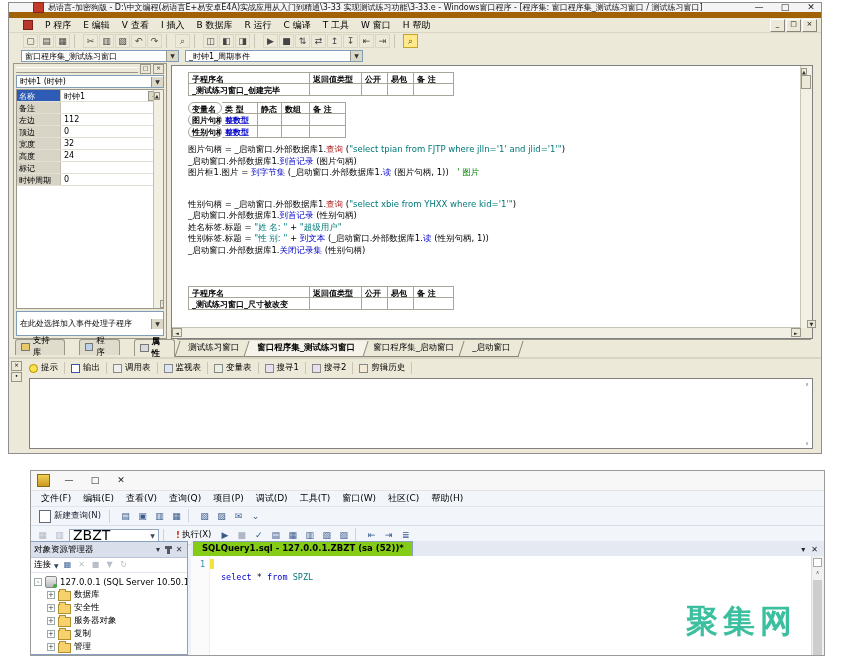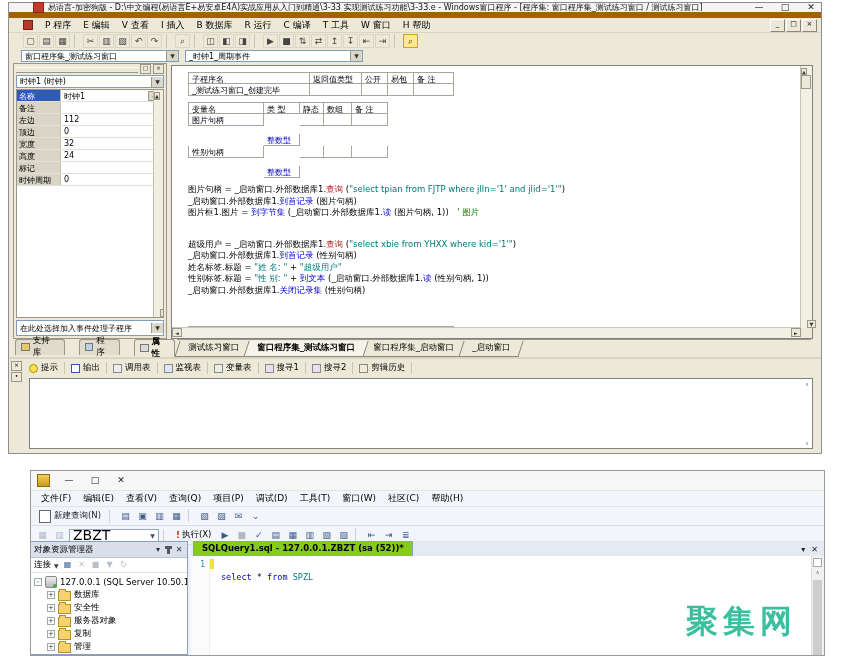--- a/index.html
+++ b/index.html
@@ -58,55 +58,55 @@
       box-sizing:border-box;white-space:nowrap;overflow:hidden;}
   .pk.sel{background:#2e5bb5;color:#fff;}
   .pv{flex:1;background:#fff;padding:1px 0 0 3px;position:relative;white-space:nowrap;overflow:hidden;}
   .dots-btn{position:absolute;right:1px;top:1px;width:12px;height:8px;background:#dcd8c8;
             border:1px solid #9a968a;font-size:6px;line-height:6px;text-align:center;}
   .pgrid-scroll{position:absolute;right:0;top:0;bottom:0;width:9px;background:#f1eee2;
                 border-left:1px solid #c2beae;}
   .sc-arrow{width:9px;height:8px;background:#ece9d8;border:1px solid #9a968a;font-size:5px;
             line-height:7px;text-align:center;color:#333;box-sizing:border-box;}
   .sc-arrow.bot{position:absolute;bottom:0;}
-  .pp-eventcombo{margin:2px 2px 2px 2px;height:16px;}
+  .pp-eventcombo{margin:2px 2px 2px 2px;height:25px;}
   .pp-eventcombo .cv{font-size:8px;}
 
   
   .left-tabs{position:absolute;left:4px;top:336px;width:160px;height:17px;display:flex;gap:14px;padding-left:2px;}
   .ltab{display:flex;align-items:center;gap:3px;padding:1px 6px 2px 5px;border:1px solid #9a968a;border-bottom:none;
         border-radius:3px 3px 0 0;background:#e0dccb;font-size:8.5px;height:12px;}
   .ltab.active{background:#ece9d8;font-weight:bold;height:13px;}
   .ltab-ic{width:9px;height:8px;border:1px solid #777;box-sizing:border-box;}
   .ic-lib{background:#e8c86a;} .ic-prog{background:#bcd0ea;} .ic-prop{background:#d9d9d9;}
 
   
   .code-area{position:absolute;left:162px;top:2px;width:642px;height:274px;background:#fff;
              border:1px solid #808080;box-sizing:border-box;}
   .code-content{position:absolute;left:0;top:0;right:11px;bottom:11px;overflow:hidden;padding:6px 0 0 16px;}
   .vscroll{position:absolute;right:0;top:0;bottom:10px;width:11px;background:#f2efe4;border-left:1px solid #c9c5b4;}
   .vthumb{position:absolute;left:0;top:9px;width:10px;height:14px;background:#ece9d8;border:1px solid #9a968a;box-sizing:border-box;}
   .hscroll{position:absolute;left:0;bottom:0;right:11px;height:10px;background:#f2efe4;border-top:1px solid #c9c5b4;display:flex;justify-content:space-between;}
   .h-arrow{width:10px;height:9px;background:#ece9d8;border:1px solid #9a968a;font-size:5px;line-height:8px;text-align:center;color:#333;box-sizing:border-box;}
   .corner{position:absolute;right:0;bottom:0;width:11px;height:10px;background:#ece9d8;}
 
-  .etable{margin-bottom:6px;}
+  .etable{margin-bottom:6px;font-weight:bold;}
   .etable .thead,.etable .trow{display:flex;}
   .tcell{border:1px solid #a9a59a;border-left:none;border-top:none;height:12px;box-sizing:border-box;
          padding:1px 0 0 3px;font-size:8px;white-space:nowrap;overflow:hidden;background:#fff;}
   .thead .tcell{background:#fff;}
   .etable .thead .tcell:first-child,.etable .trow .tcell:first-child{border-left:1px solid #a9a59a;}
   .etable .thead .tcell{border-top:1px solid #a9a59a;}
   .sub-table .tcell:nth-child(1){width:122px;} .sub-table .tcell:nth-child(2){width:52px;}
   .sub-table .tcell:nth-child(3){width:26px;} .sub-table .tcell:nth-child(4){width:26px;}
   .sub-table .tcell:nth-child(5){width:40px;}
-  .var-table .tcell:nth-child(1){width:76px;} .var-table .tcell:nth-child(2){width:36px;}
+  .var-table .tcell:nth-child(1){width:34px;border-radius:6px;} .var-table .tcell:nth-child(2){width:36px;}
   .var-table .tcell:nth-child(3){width:24px;} .var-table .tcell:nth-child(4){width:28px;}
   .var-table .tcell:nth-child(5){width:36px;}
-  .vtype{color:#0000cc;margin-top:20px;}
+  .vtype{color:#0000cc;}
 
   .code-block{margin-bottom:8px;}
   .code-line{height:11.5px;font-size:8.5px;white-space:nowrap;}
   .c-k{color:#000;} .c-b{color:#0000cc;} .c-r{color:#b02020;}
   .c-s{color:#007878;} .c-g{color:#008000;}
   .gap12{height:12px;} .gap26{height:22px;}
 
   
   .doc-tabs{position:absolute;left:168px;top:336px;right:10px;height:17px;display:flex;align-items:flex-start;
             padding-top:1px;border-top:1px solid #9a968a;}
@@ -387,21 +387,21 @@
               </div>
           </div>
 
           <div class="code-block">
               <div class="code-line"><span class="c-k">图片句柄 = _启动窗口.外部数据库1.</span><span class="c-r">查询</span><span class="c-k"> (</span><span class="c-s">"select tpian from FJTP where jlln='1' and jlid='1'"</span><span class="c-k">)</span></div>
               <div class="code-line"><span class="c-k">_启动窗口.外部数据库1.</span><span class="c-b">到首记录</span><span class="c-k"> (图片句柄)</span></div>
               <div class="code-line"><span class="c-k">图片框1.图片 = </span><span class="c-b">到字节集</span><span class="c-k"> (_启动窗口.外部数据库1.</span><span class="c-b">读</span><span class="c-k"> (图片句柄, 1))</span><span class="c-g">　' 图片</span></div>
             </div>
           <div class="gap12"></div>
           <div class="code-block">
-              <div class="code-line"><span class="c-k">超级用户 = _启动窗口.外部数据库1.</span><span class="c-r">查询</span><span class="c-k"> (</span><span class="c-s">"select xbie from YHXX where kid='1'"</span><span class="c-k">)</span></div>
+              <div class="code-line"><span class="c-k">性别句柄 = _启动窗口.外部数据库1.</span><span class="c-r">查询</span><span class="c-k"> (</span><span class="c-s">"select xbie from YHXX where kid='1'"</span><span class="c-k">)</span></div>
               <div class="code-line"><span class="c-k">_启动窗口.外部数据库1.</span><span class="c-b">到首记录</span><span class="c-k"> (性别句柄)</span></div>
               <div class="code-line"><span class="c-k">姓名标签.标题 = </span><span class="c-s">"姓  名: "</span><span class="c-k"> + </span><span class="c-s">"超级用户"</span></div>
               <div class="code-line"><span class="c-k">性别标签.标题 = </span><span class="c-s">"性  别: "</span><span class="c-k"> + </span><span class="c-b">到文本</span><span class="c-k"> (_启动窗口.外部数据库1.</span><span class="c-b">读</span><span class="c-k"> (性别句柄, 1))</span></div>
               <div class="code-line"><span class="c-k">_启动窗口.外部数据库1.</span><span class="c-b">关闭记录集</span><span class="c-k"> (性别句柄)</span></div>
             </div>
           <div class="gap26"></div>
 
           <div class="etable sub-table">
             <div class="thead">
                 <div class="tcell th">子程序名</div>

